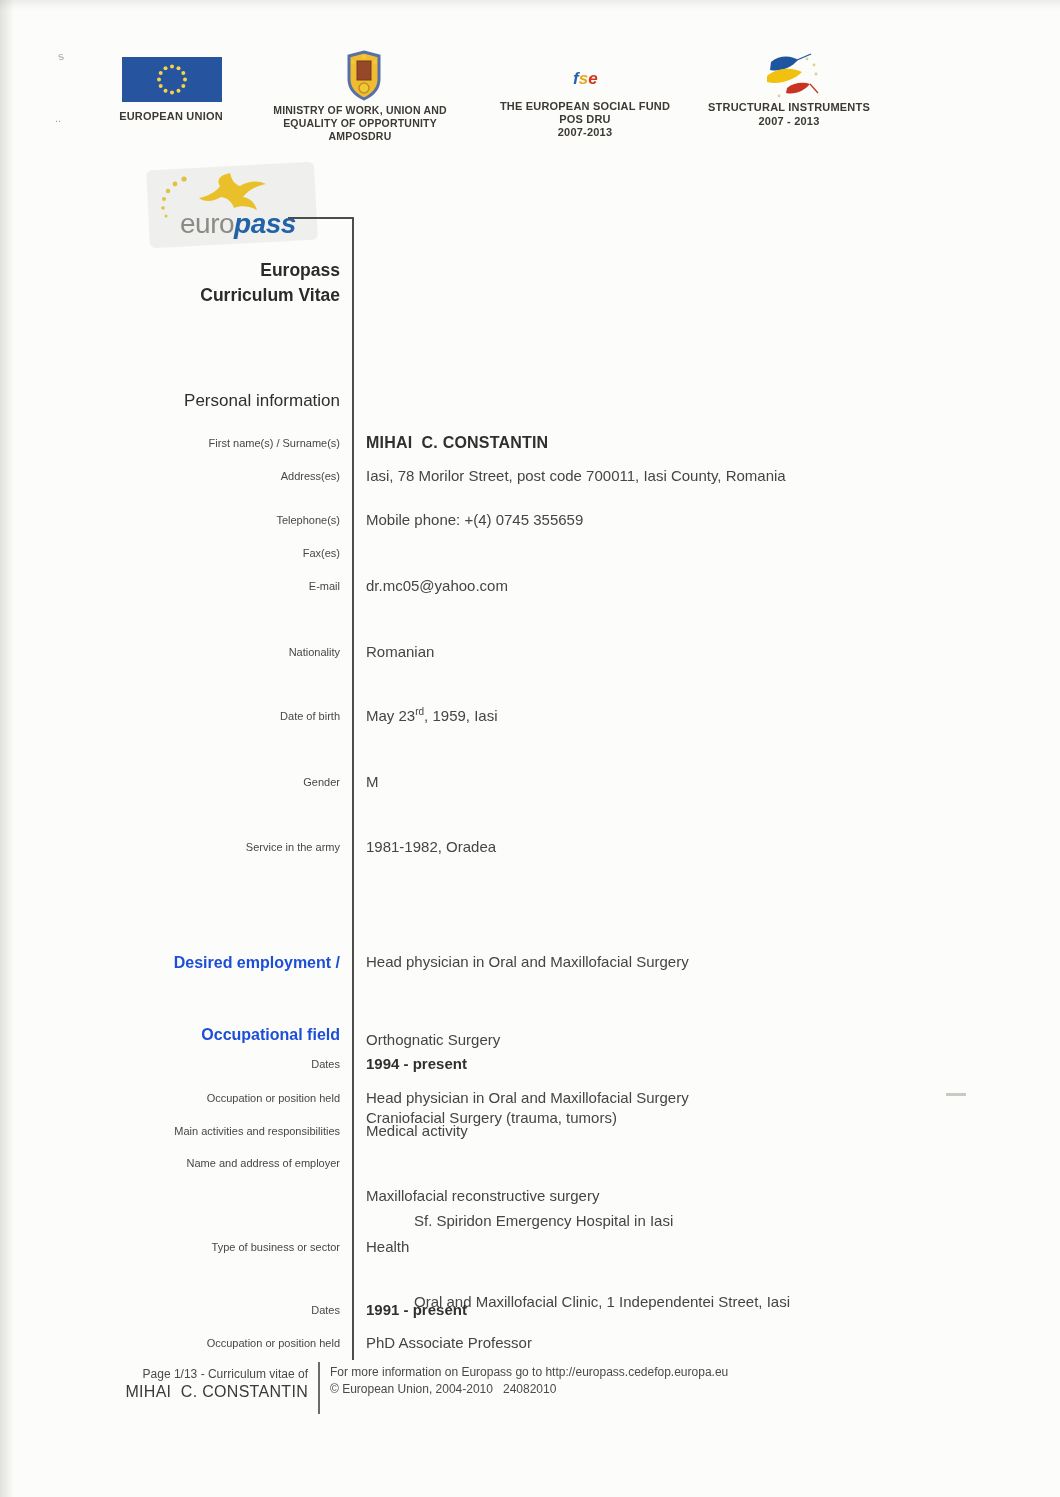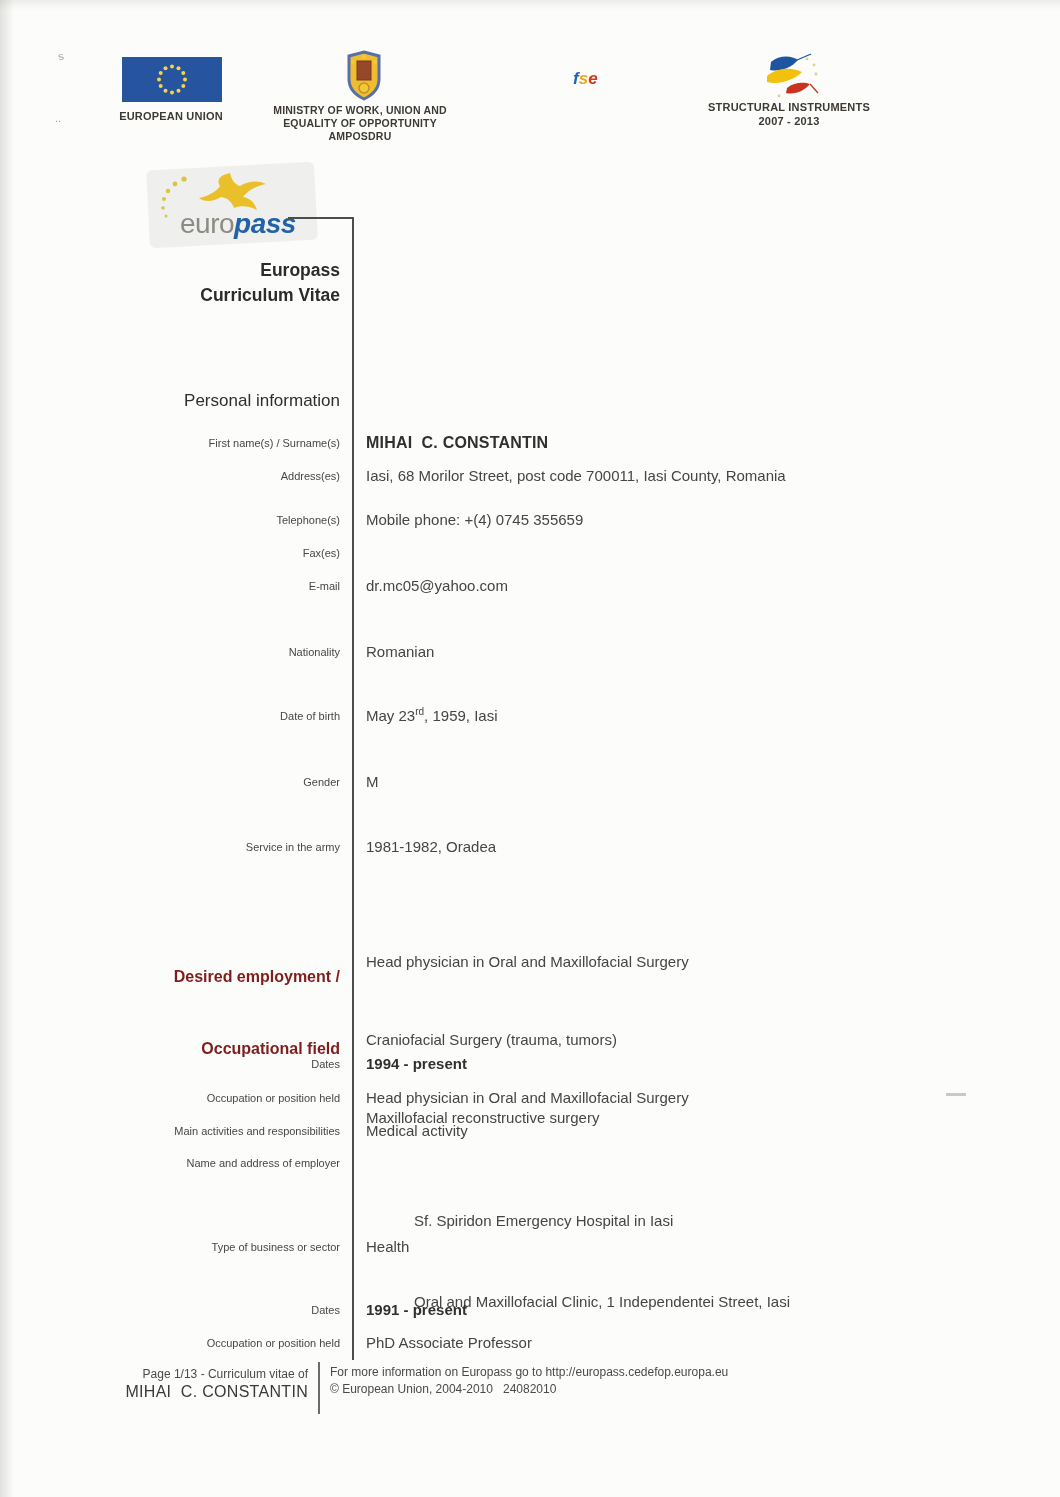--- a/index.html
+++ b/index.html
@@ -89,20 +89,25 @@
   </div>
   <div class="abs caption cap105" style="left:260px;top:104px;width:200px;">
     <div>MINISTRY OF WORK, UNION AND</div>
     <div>EQUALITY OF OPPORTUNITY</div>
     <div>AMPOSDRU</div>
   </div>
 
   <div class="abs fse" style="left:573px;top:69px;">
     <span style="color:#2563b0;">f</span><span style="color:#e8a61e;">s</span><span style="color:#cf3a1e;">e</span>
   </div>
+  <div class="abs caption cap11" style="left:485px;top:100px;width:200px;">
+    <div>THE EUROPEAN SOCIAL FUND</div>
+    <div>POS DRU</div>
+    <div>2007-2013</div>
+  </div>
 
   <div class="abs" style="left:757px;top:52px;">
     <svg width="66" height="48" viewBox="0 0 66 48">
       <path d="M40 8 L54 2" stroke="#1e55a0" stroke-width="1.3" fill="none"></path>
       <path d="M14 10 C22 3 34 3 41 8 C34 16 23 20 13 18 Z" fill="#1e55a0"></path>
       <path d="M10 24 C20 15 36 15 45 20 C36 29 21 33 10 30 Z" fill="#f2c00e"></path>
       <path d="M30 36 C37 30 47 30 53 32 C47 39 38 43 29 41 Z" fill="#c93420"></path>
       <path d="M53 32 L61 41" stroke="#c93420" stroke-width="1.3" fill="none"></path>
       <g fill="#d6d48e">
         <circle cx="50" cy="7" r="1.4"></circle>
@@ -142,21 +147,21 @@
 
   <div class="heading" style="top:391px;">Personal information</div>
 
   <div class="row" style="top:433px;">
     <div class="lbl">First name(s) / Surname(s)</div>
     <div class="val b" style="font-size:16px;letter-spacing:.2px;">MIHAI  C. CONSTANTIN</div>
   </div>
 
   <div class="row" style="top:466px;">
     <div class="lbl">Address(es)</div>
-    <div class="val">Iasi, 68 Morilor Street, post code 700011, Iasi County, Romania</div>
+    <div class="val">Iasi, 78 Morilor Street, post code 700011, Iasi County, Romania</div>
   </div>
 
   <div class="row" style="top:510px;">
     <div class="lbl">Telephone(s)</div>
     <div class="val">Mobile phone: +(4) 0745 355659</div>
   </div>
 
   <div class="row" style="top:543px;">
     <div class="lbl">Fax(es)</div>
     <div class="val"></div>
@@ -181,26 +186,27 @@
     <div class="lbl">Gender</div>
     <div class="val">M</div>
   </div>
 
   <div class="row" style="top:837px;">
     <div class="lbl">Service in the army</div>
     <div class="val">1981-1982, Oradea</div>
   </div>
 
   <div class="row" style="top:897px;">
-    <div class="lbl" style="top:20px;font-weight:bold;color:#7f1d1d;font-size:16px;line-height:24px;">
+    <div class="lbl" style="top:6px;font-weight:bold;color:#1d4ed8;font-size:16px;line-height:24px;">
       <div>Desired employment /</div>
       <div>Occupational field</div>
     </div>
     <div class="val" style="line-height:26px;">
       <div>Head physician in Oral and Maxillofacial Surgery</div>
+      <div>Orthognatic Surgery</div>
       <div>Craniofacial Surgery (trauma, tumors)</div>
       <div>Maxillofacial reconstructive surgery</div>
     </div>
   </div>
 
 
   <div class="row" style="top:1054px;">
     <div class="lbl">Dates</div>
     <div class="val b">1994 - present</div>
   </div>

